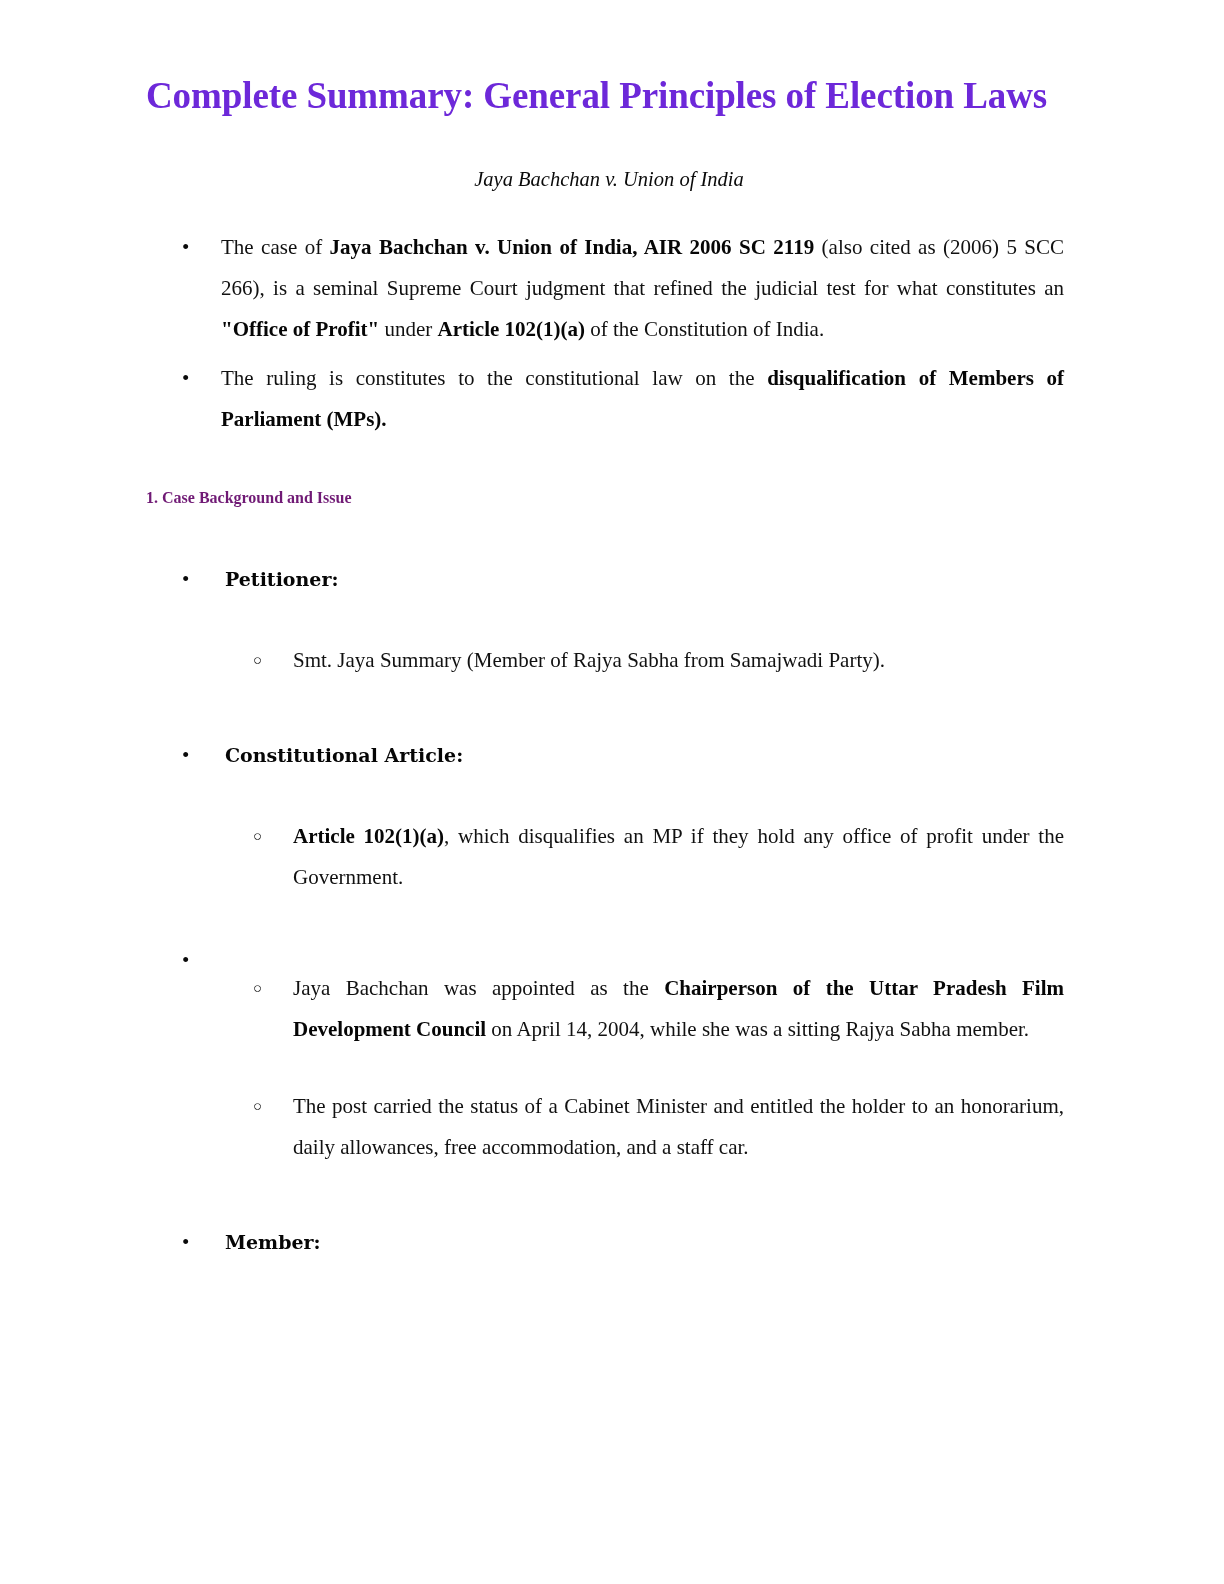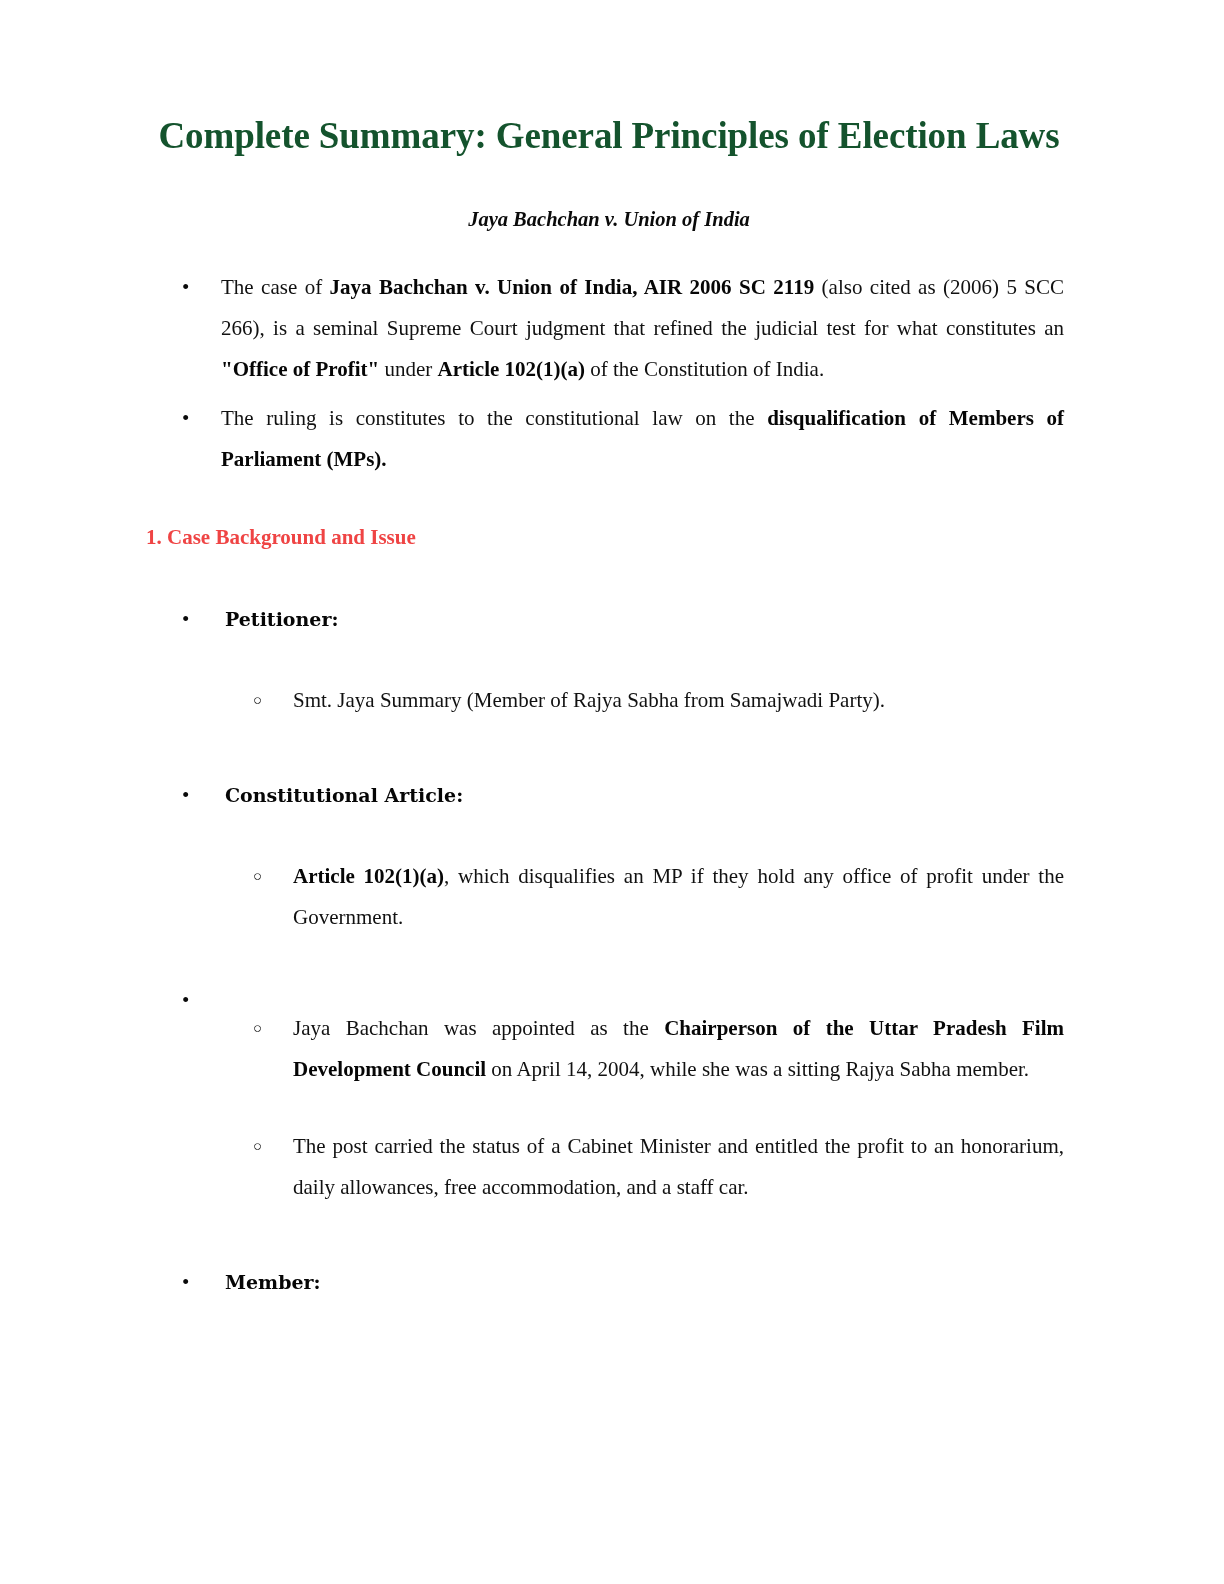--- a/index.html
+++ b/index.html
@@ -24,31 +24,31 @@
     position: absolute;
     left: 146px;
     top: 0;
     width: 926px;
   }
 
   
   .doc-title {
     font-size: 37px;
     font-weight: bold;
-    text-align: center;
+    text-align: left;
     line-height: 1.95;
     letter-spacing: -0.1px;
     margin: 0;
-    padding-top: 100px;
-    color: #14532d;
+    padding-top: 60px;
+    color: #6d28d9;
   }
 
   .doc-subtitle {
     font-size: 20.5px;
-    font-weight: bold;
+    font-weight: normal;
     font-style: italic;
     text-align: center;
     margin: 0;
     padding-top: 36px;
     color: #0a0a0a;
   }
 
   
   ul.lvl1 {
     list-style: none;
@@ -106,25 +106,25 @@
     font-size: 21px;
     line-height: 41px;
     font-weight: bold;
     font-family: "DejaVu Serif", "Liberation Serif", serif;
     font-size: 19px;
     color: #060606;
     margin: 12px;
   }
 
   .section-head {
-    font-size: 21px;
-    font-weight: bold;
-    line-height: 41px;
-    margin: 0;
-    color: #ef4444;
+    font-size: 16px;
+    font-weight: bold;
+    line-height: 41px;
+    margin: 0;
+    color: #701a75;
   }
 
   
   .gap-after-subtitle { height: 28px; }
   .gap-sm  { height: 20px; }
   .gap-md  { height: 29px; }
   .gap-lg  { height: 34px; }
 </style>
 </head>
 <body>
@@ -183,21 +183,21 @@
             <span class="marker">•</span>
             <div class="gap-sm"></div>
             <ul class="lvl2">
               <li>
                 <span class="marker">○</span>
                 <div class="para"><span>Jaya Bachchan was appointed as the </span><b>Chairperson of the Uttar Pradesh Film Development Council</b><span> on April 14, 2004, while she was a sitting Rajya Sabha member.</span></div>
               </li>
               <div class="gap-sm"></div>
               <li>
                 <span class="marker">○</span>
-                <div class="para"><span>The post carried the status of a Cabinet Minister and entitled the profit to an honorarium, daily allowances, free accommodation, and a staff car.</span></div>
+                <div class="para"><span>The post carried the status of a Cabinet Minister and entitled the holder to an honorarium, daily allowances, free accommodation, and a staff car.</span></div>
               </li>
             </ul>
           </li>
           <div class="gap-lg"></div>
           <li>
             <span class="marker">•</span>
             <div class="label">Member:</div>
           </li>
         </ul>
       </div>

